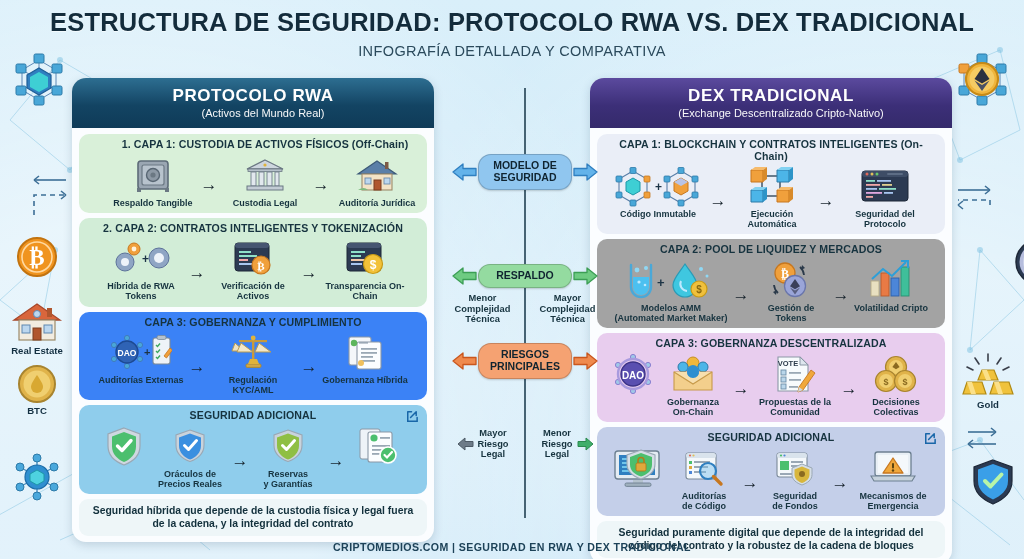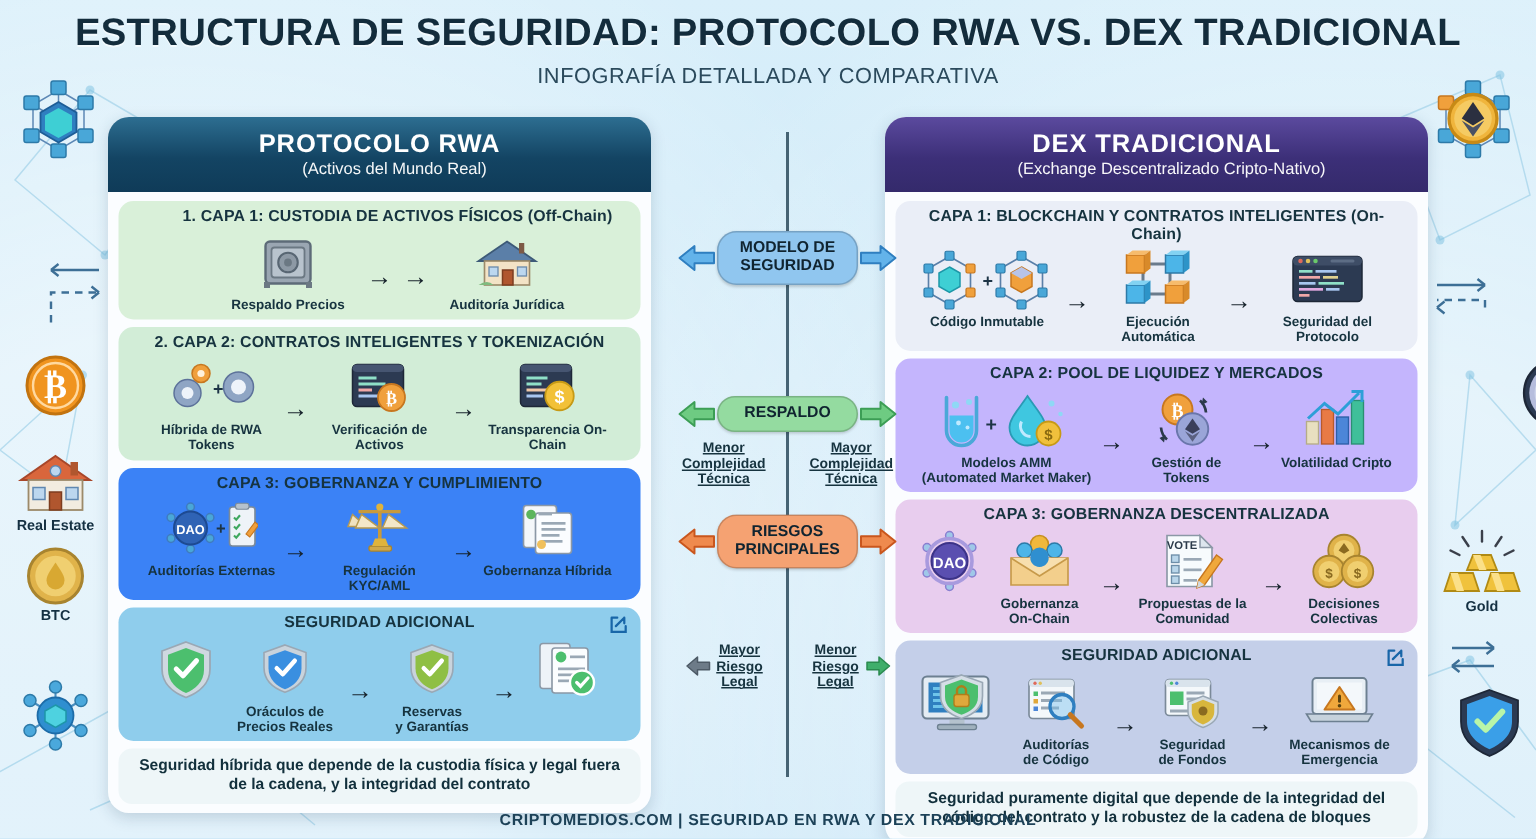--- a/index.html
+++ b/index.html
@@ -49,21 +49,21 @@
   .layer{border-radius:10px;padding:5px 6px 5px;margin-bottom:5px;position:relative;}
   .layer-title{
     text-align:center;font-size:10.6px;font-weight:bold;color:#16333f;
     letter-spacing:.1px;margin-bottom:2px;line-height:1.1;
   }
   .layer.l1-left  {background:#d9f0d9;padding-left:30px;}
   .layer.l2-left  {background:#d2edd7;}
   .layer.l3-left  {background:#3b82f6;}
   .layer.l4-left  {background:#8fcdec;}
   .layer.l1-right {background:#eaeef7;}
-  .layer.l2-right {background:#c4b5fd;}
+  .layer.l2-right {background:#a3a3a3;}
   .layer.l3-right {background:#e8cdee;}
   .layer.l4-right {background:#c4cfe9;}
 
   .row{display:flex;align-items:flex-start;justify-content:center;gap:2px;}
   .cell{display:flex;flex-direction:column;align-items:center;width:96px;}
   .cell.narrow{width:86px;}
   .cell .art{height:44px;display:flex;align-items:center;justify-content:center;}
   .cell .cap{
     font-size:9px;font-weight:bold;color:#16333f;text-align:center;line-height:1.12;margin-top:1px;
   }
@@ -87,21 +87,21 @@
     font-size:10.5px;font-weight:bold;color:#102430;line-height:1.12;
     box-shadow:0 1px 2px rgba(0,0,0,.18);min-width:78px;
     border:1px solid rgba(0,0,0,.18);
   }
   .cmp .pill.blue{background:#90c6ef;}
   .cmp .pill.green{background:#94dba0;}
   .cmp .pill.orange{background:#f5a272;}
   .dbl-arrow{flex:0 0 auto;}
   .sub-pair{
     position:absolute;left:0;width:154px;display:flex;justify-content:space-between;
-    font-size:9.3px;font-weight:bold;color:#16333f;text-align:center;line-height:1.15;text-decoration:underline;
+    font-size:9.3px;font-weight:bold;color:#16333f;text-align:center;line-height:1.15;
   }
   .sub-pair .s{width:69px;}
   .arr-row{display:flex;align-items:center;gap:3px;justify-content:center;}
 
   
   .footer{
     position:absolute;left:0;bottom:6px;width:1024px;text-align:center;
     font-size:10.6px;font-weight:bold;color:#1d4258;letter-spacing:.4px;
   }
 
@@ -161,23 +161,40 @@
             <div class="art">
               <svg width="40" height="40" viewBox="0 0 40 40">
                 <rect x="5" y="6" width="30" height="28" rx="3" fill="#9aa6b2" stroke="#5d6b78" stroke-width="1.6"></rect>
                 <rect x="9" y="10" width="22" height="20" rx="2" fill="#b8c3cd" stroke="#6b7883" stroke-width="1.2"></rect>
                 <circle cx="20" cy="20" r="6.5" fill="#8d99a5" stroke="#586673" stroke-width="1.4"></circle>
                 <circle cx="20" cy="20" r="2.6" fill="#6b7883"></circle>
                 <rect x="4" y="33" width="4" height="4" fill="#6b7883"></rect>
                   <rect x="32" y="33" width="4" height="4" fill="#6b7883"></rect>
               </svg>
             </div>
-            <div class="cap">Respaldo Precios</div>
-          </div>
-          <div class="arrow">→</div>
+            <div class="cap">Respaldo Tangible</div>
+          </div>
+          <div class="arrow">→</div>
+          <div class="cell">
+            <div class="art">
+              <svg width="42" height="40" viewBox="0 0 42 40">
+                <polygon points="21,5 39,14 3,14" fill="#cdd6de" stroke="#6b7883" stroke-width="1.3"></polygon>
+                <rect x="4" y="14" width="34" height="2.5" fill="#b6c1cb" stroke="#6b7883" stroke-width=".8"></rect>
+                <g fill="#e2e8ee" stroke="#7a8793" stroke-width="1">
+                  <rect x="7" y="17" width="5" height="14"></rect>
+                    <rect x="15" y="17" width="5" height="14"></rect>
+                  <rect x="23" y="17" width="5" height="14"></rect>
+                    <rect x="31" y="17" width="4" height="14"></rect>
+                </g>
+                <rect x="3" y="31" width="36" height="4" fill="#c3ccd5" stroke="#6b7883" stroke-width="1"></rect>
+                <circle cx="21" cy="10" r="1.6" fill="#e0b33c"></circle>
+              </svg>
+            </div>
+            <div class="cap">Custodia Legal</div>
+          </div>
           <div class="arrow">→</div>
           <div class="cell">
             <div class="art">
               <svg width="42" height="40" viewBox="0 0 42 40">
                 <polygon points="21,6 40,19 2,19" fill="#5b7fa8" stroke="#3d5a78" stroke-width="1.2"></polygon>
                 <rect x="6" y="19" width="30" height="16" fill="#f3e3c6" stroke="#9c8a6a" stroke-width="1.1"></rect>
                 <rect x="18" y="25" width="7" height="10" fill="#b0562e" stroke="#7d3d1f" stroke-width="1"></rect>
                 <g fill="#bcd7ef" stroke="#6e8cab" stroke-width=".9">
                   <rect x="9" y="23" width="6" height="6"></rect>
                     <rect x="28" y="23" width="6" height="6"></rect>

